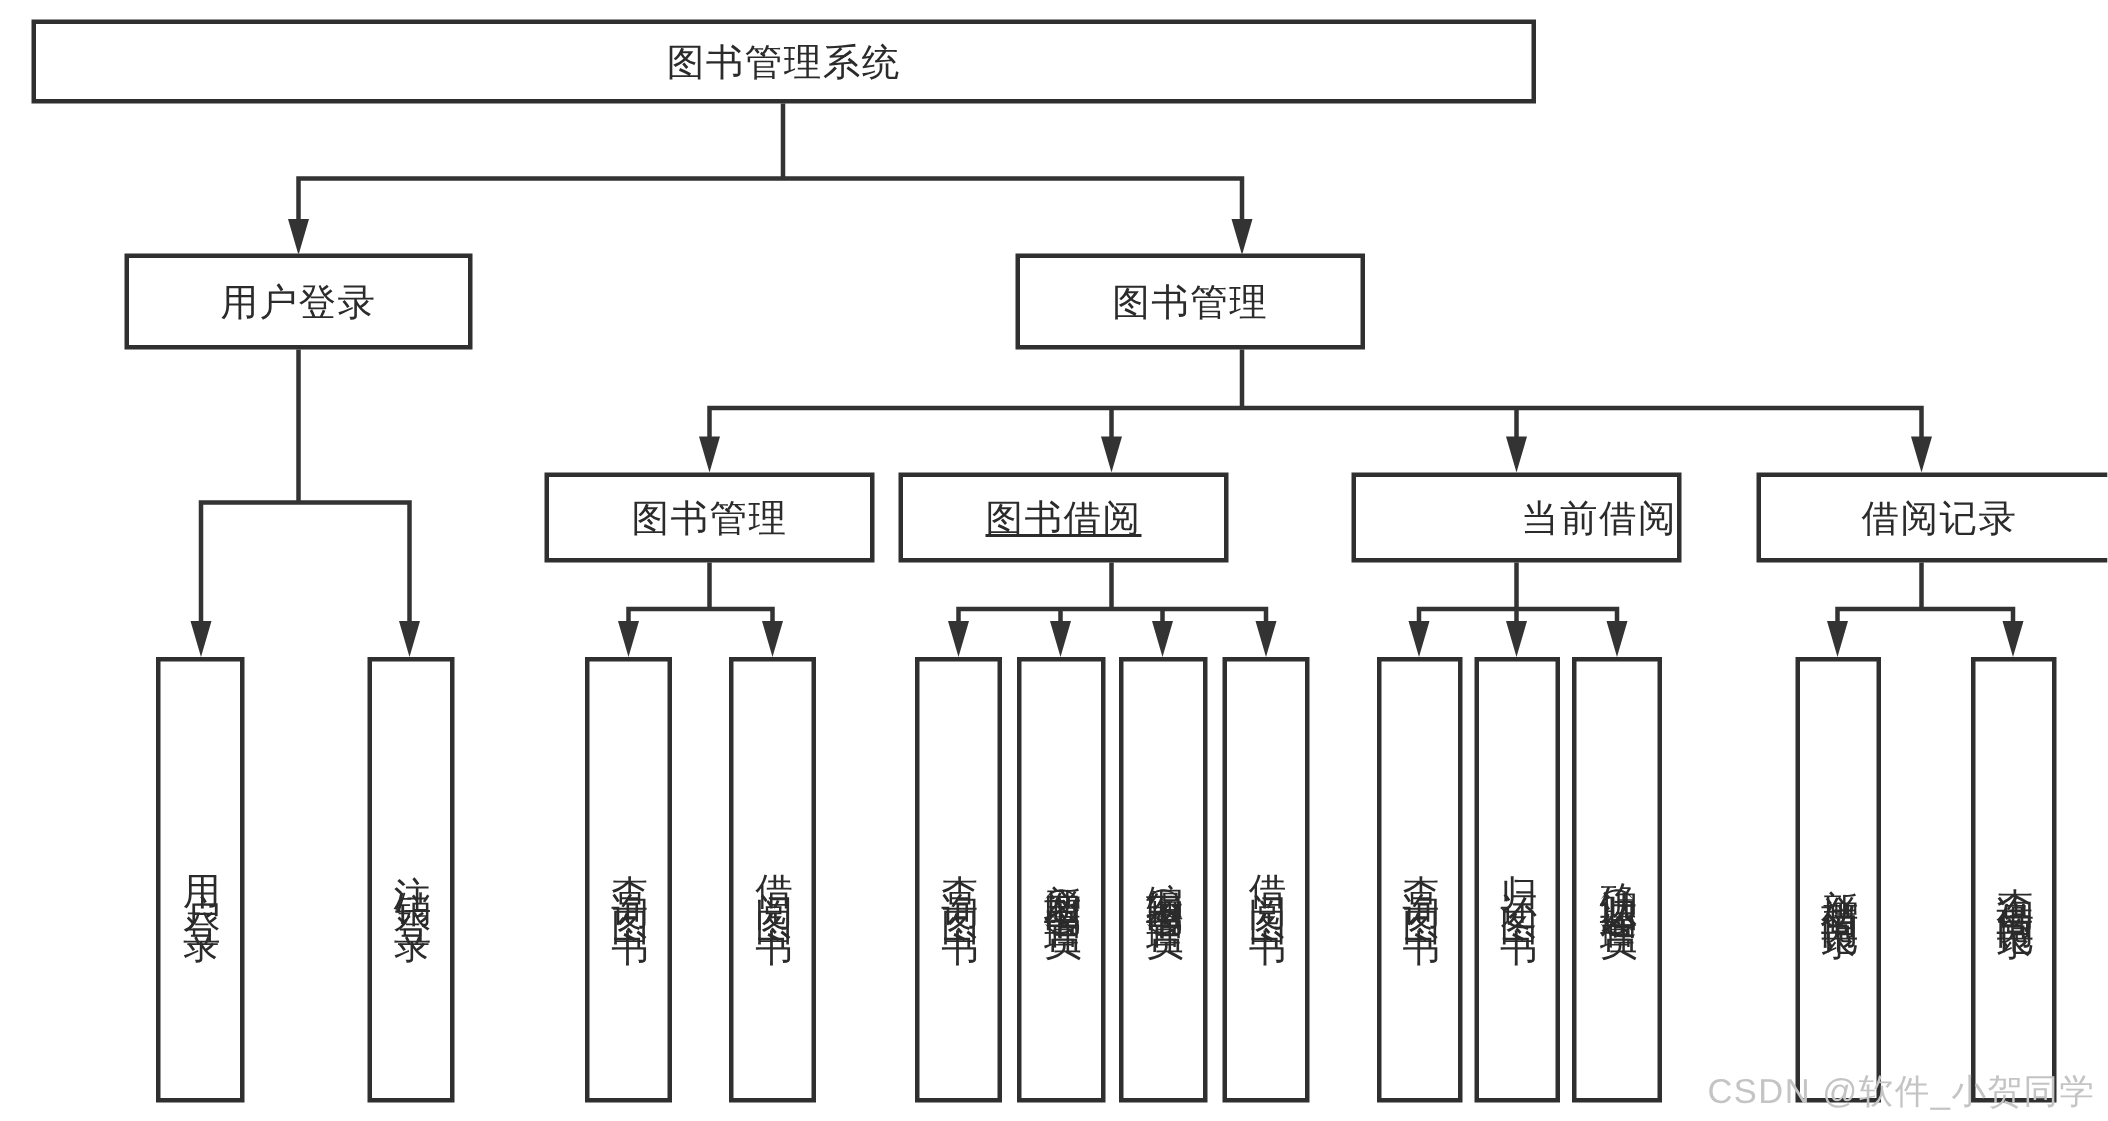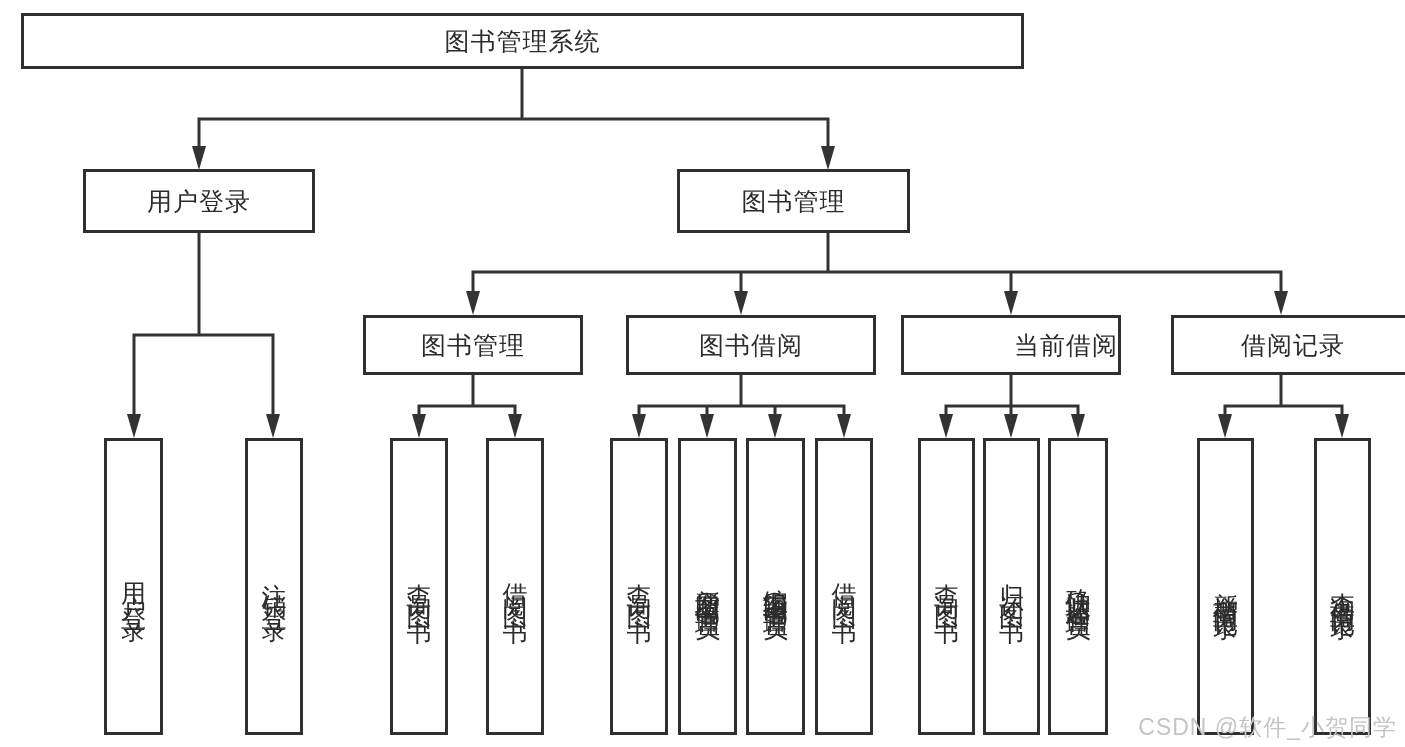--- a/index.html
+++ b/index.html
@@ -31,21 +31,21 @@
     letter-spacing:12px;
     white-space:nowrap;
   }
   .vbox.v6 span{letter-spacing:5px;}
   .vbox.v9 span{letter-spacing:4px;}
   
   .n-root{left:21px;top:13px;width:1003px;height:56px;}
   .n-b0{left:83px;top:169px;width:232px;height:64px;}
   .n-b1{left:677px;top:169px;width:233px;height:64px;}
   .n-c0{left:363px;top:315px;width:220px;height:60px;}
-  .n-c1{left:626px;top:315px;width:250px;height:60px;}
+  .n-c1{left:599px;top:315px;width:220px;height:60px;text-decoration:underline;}
   .n-c2{left:901px;top:315px;width:220px;height:60px;justify-content:flex-end;}
   .n-c3{left:1171px;top:315px;width:244px;height:60px;text-align:right;}
   .n-l0{left:104px;width:59px;}
   .n-l1{left:245px;width:58px;}
   .n-l2{left:390px;width:58px;}
   .n-l3{left:486px;width:58px;}
   .n-l4{left:610px;width:58px;}
   .n-l5{left:678px;width:59px;}
   .n-l6{left:746px;width:59px;}
   .n-l7{left:815px;width:58px;}

